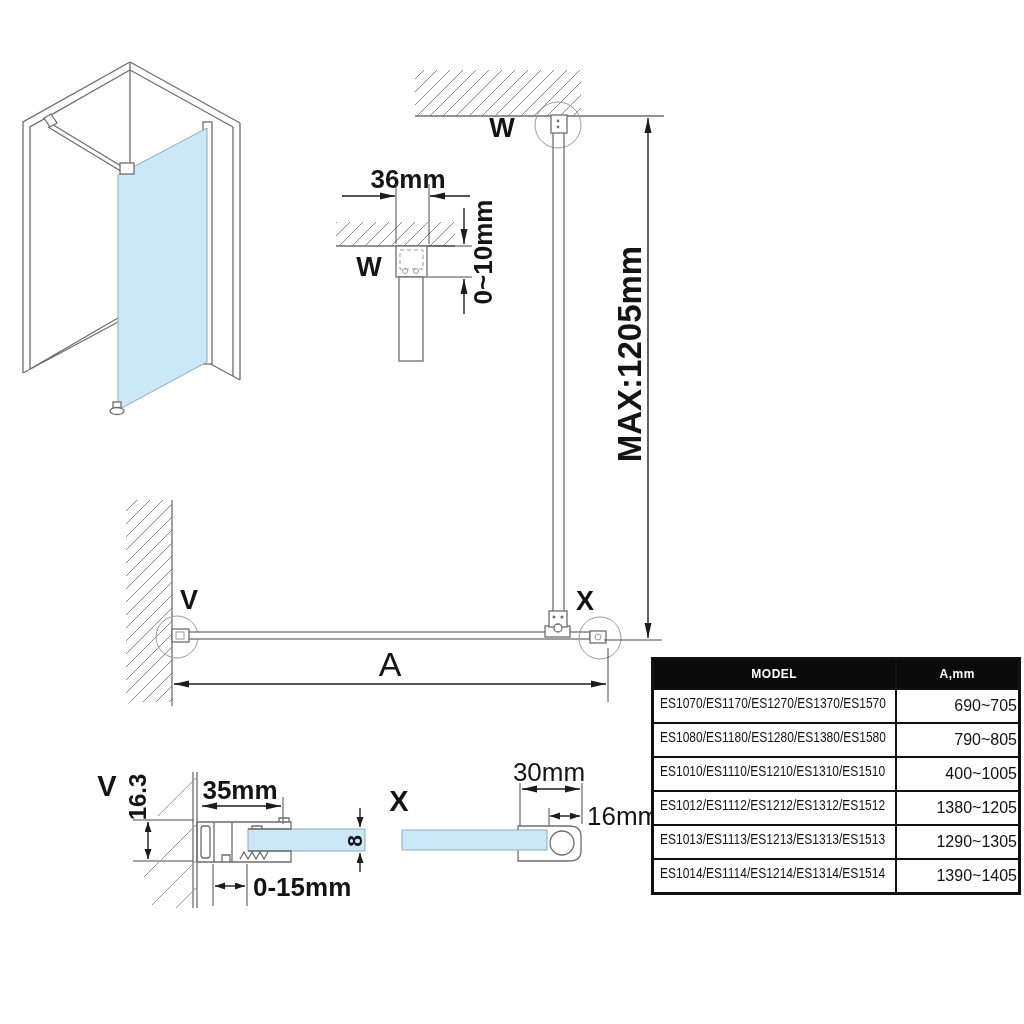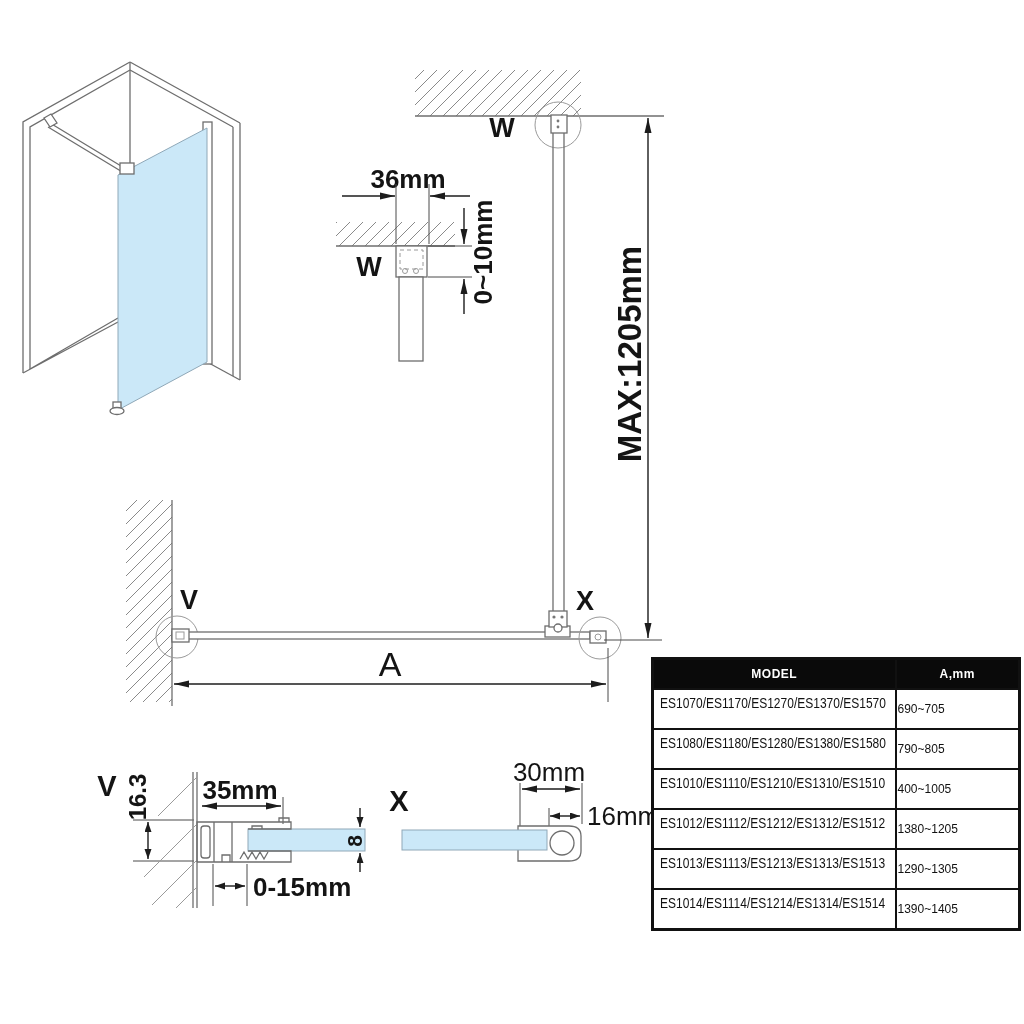--- a/index.html
+++ b/index.html
@@ -28,24 +28,24 @@
 
   
   .model-table{position:absolute;left:651px;top:657px;width:370px;}
   .model-table table{border-collapse:collapse;width:100%;table-layout:fixed;
                      border:3px solid var(--c-table_border,#111);}
   .model-table th,.model-table td{border:2px solid var(--c-table_border,#111);overflow:hidden;}
   .model-table th{background:var(--c-table_header_bg,#0a0a0a);color:var(--c-table_header_text,#fff);
                   font-size:12px;font-weight:bold;height:26px;letter-spacing:.5px;}
   .model-table col.c-model{width:243px;}
   .model-table td{height:26px;background:#fff;color:#111;}
-  .model-table td.model{padding:0 0 12px 6px;white-space:nowrap;margin-left:19px;}
+  .model-table td.model{padding:0 0 6px 6px;white-space:nowrap;margin-left:19px;}
   .model-table td.model span{display:inline-block;transform:scaleX(0.8);transform-origin:left center;
                              font-size:15px;white-space:nowrap;}
-  .model-table td.aval{text-align:left;font-size:12px;}
+  .model-table td.aval{text-align:right;font-size:16px;}
 </style>
 </head>
 <body>
 
 <div class="canvas">
 
 <svg class="drawing" viewBox="0 0 1024 1024" xmlns="http://www.w3.org/2000/svg">
   <defs>
     <marker id="arr" orient="auto-start-reverse" markerUnits="userSpaceOnUse" markerWidth="16" markerHeight="9" refX="15" refY="4">
       <path d="M0,0.5 L15,4 L0,7.5 Z" fill="#1c1c1c"></path>

